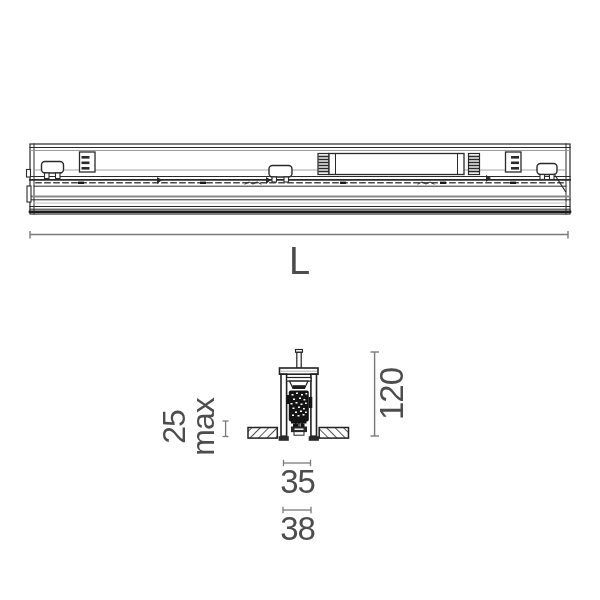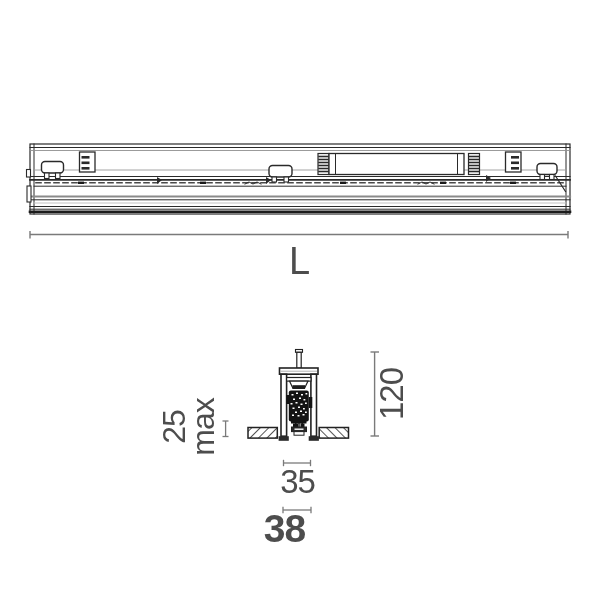--- a/index.html
+++ b/index.html
@@ -17,21 +17,21 @@
   .dim-120{
     left:351px;top:376px;width:81px;height:36px;font-size:33px;line-height:36px;
     transform:rotate(-90deg);
   }
   .dim-25max{
     left:154px;top:398px;width:70px;height:58px;font-size:32px;line-height:29px;
     transform:rotate(-90deg);
   }
   .dim-25max span{display:block;}
   .dim-35{left:267px;top:464px;width:61px;height:36px;font-size:33px;line-height:36px;}
-  .dim-38{left:254px;top:511px;width:61px;height:36px;font-size:39px;line-height:36px;font-weight:bold;}
+  .dim-38{left:267px;top:511px;width:61px;height:36px;font-size:33px;line-height:36px;}
 </style>
 </head>
 <body>
 
 <div class="canvas">
 
   <svg width="600" height="600" viewBox="0 0 600 600">
     <defs>
       <pattern id="hatchA" width="6" height="6" patternUnits="userSpaceOnUse" patternTransform="rotate(45)">
         <line x1="0" y1="0" x2="0" y2="6" stroke="#2a2a2a" stroke-width="1.6"></line>

